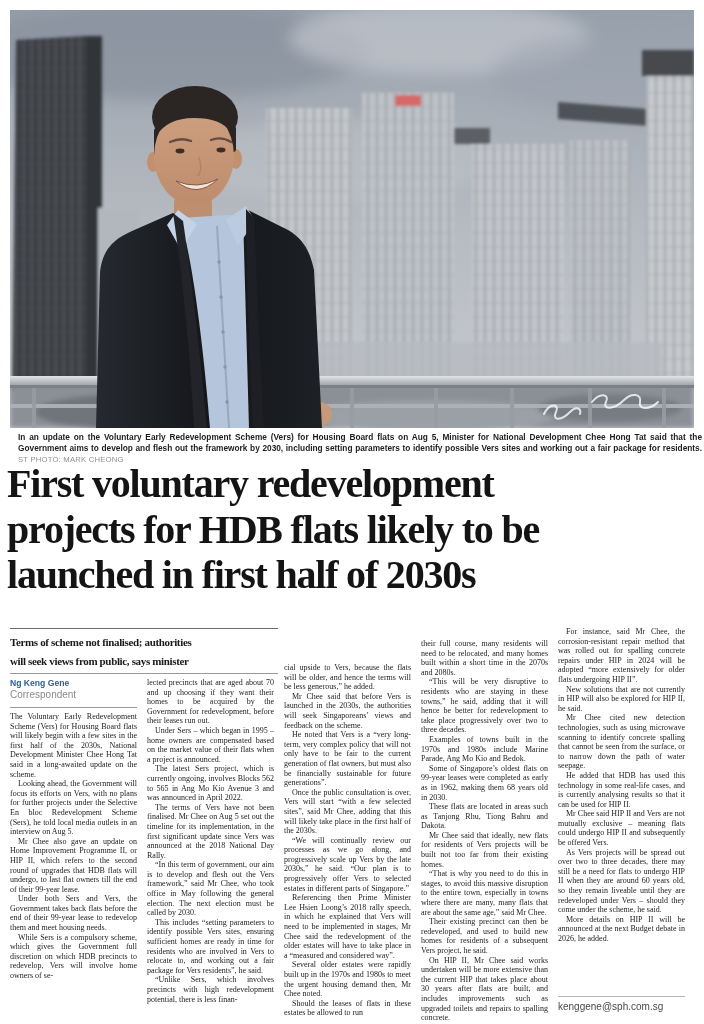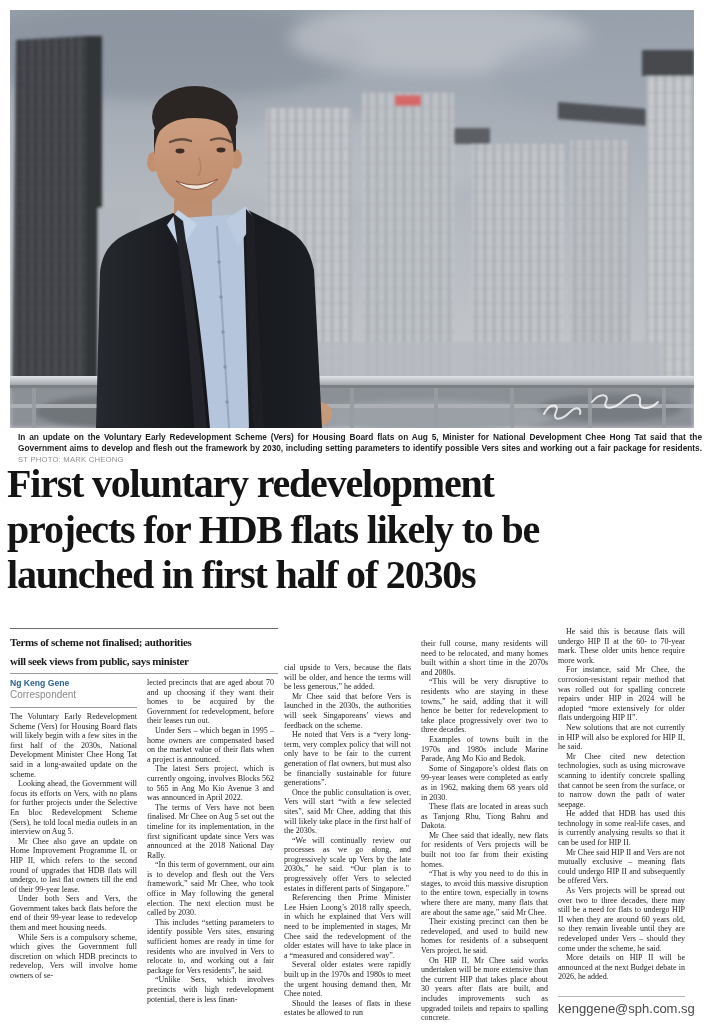--- a/index.html
+++ b/index.html
@@ -29,21 +29,21 @@
   
   .col{width:127px;font-size:8px;line-height:9.6px;text-align:justify;overflow:hidden;color:#222;}
   .col p{margin:0;}
   .col p.ind{text-indent:8px;}
   #col1{left:10px;top:712px;height:307px;}
   #col2{left:147px;top:678px;height:341px;}
   #col3{left:284px;top:627px;height:393px;margin-top:36px;}
   #col4{left:421px;top:627px;height:393px;margin-top:12px;}
   #col5{left:558px;top:627px;height:366px;}
   #rule-foot{left:558px;top:996px;width:127px;background:#b5b5b5;}
-  #footer-email{left:558px;top:1001px;font-family:"Liberation Sans",sans-serif;font-size:13px;color:#4a4a4a;}
+  #footer-email{left:558px;top:1001px;font-family:"Liberation Sans",sans-serif;font-size:10px;color:#4a4a4a;}
 </style>
 </head>
 <body>
 
 <div id="page">
 
   <div id="photo" class="abs">
     <svg viewBox="0 0 684 418" preserveAspectRatio="none">
       <defs>
         <linearGradient id="sky" x1="0" y1="0" x2="0" y2="1">
@@ -231,21 +231,20 @@
       <p class="ind">“This will be very disruptive to residents who are staying in these towns,” he said, adding that it will hence be better for redevelopment to take place progressively over two to three decades.</p>
       <p class="ind">Examples of towns built in the 1970s and 1980s include Marine Parade, Ang Mo Kio and Bedok.</p>
       <p class="ind">Some of Singapore’s oldest flats on 99-year leases were completed as early as in 1962, making them 68 years old in 2030.</p>
       <p class="ind">These flats are located in areas such as Tanjong Rhu, Tiong Bahru and Dakota.</p>
       <p class="ind">Mr Chee said that ideally, new flats for residents of Vers projects will be built not too far from their existing homes.</p>
       <p class="ind">“That is why you need to do this in stages, to avoid this massive disruption to the entire town, especially in towns where there are many, many flats that are about the same age,” said Mr Chee.</p>
       <p class="ind">Their existing precinct can then be redeveloped, and used to build new homes for residents of a subsequent Vers project, he said.</p>
       <p class="ind">On HIP II, Mr Chee said works undertaken will be more extensive than the current HIP that takes place about 30 years after flats are built, and includes improvements such as upgraded toilets and repairs to spalling concrete.</p>
     </div>
   <div id="col5" class="abs col">
-      <p class="ind">He said this is because flats will undergo HIP II at the 60- to 70-year mark. These older units hence require more work.</p>
       <p class="ind">For instance, said Mr Chee, the corrosion-resistant repair method that was rolled out for spalling concrete repairs under HIP in 2024 will be adopted “more extensively for older flats undergoing HIP II”.</p>
       <p class="ind">New solutions that are not currently in HIP will also be explored for HIP II, he said.</p>
       <p class="ind">Mr Chee cited new detection technologies, such as using microwave scanning to identify concrete spalling that cannot be seen from the surface, or to narrow down the path of water seepage.</p>
       <p class="ind">He added that HDB has used this technology in some real-life cases, and is currently analysing results so that it can be used for HIP II.</p>
       <p class="ind">Mr Chee said HIP II and Vers are not mutually exclusive – meaning flats could undergo HIP II and subsequently be offered Vers.</p>
       <p class="ind">As Vers projects will be spread out over two to three decades, there may still be a need for flats to undergo HIP II when they are around 60 years old, so they remain liveable until they are redeveloped under Vers – should they come under the scheme, he said.</p>
       <p class="ind">More details on HIP II will be announced at the next Budget debate in 2026, he added.</p>
     </div>
 
   <div id="rule-foot" class="abs rule"></div>

